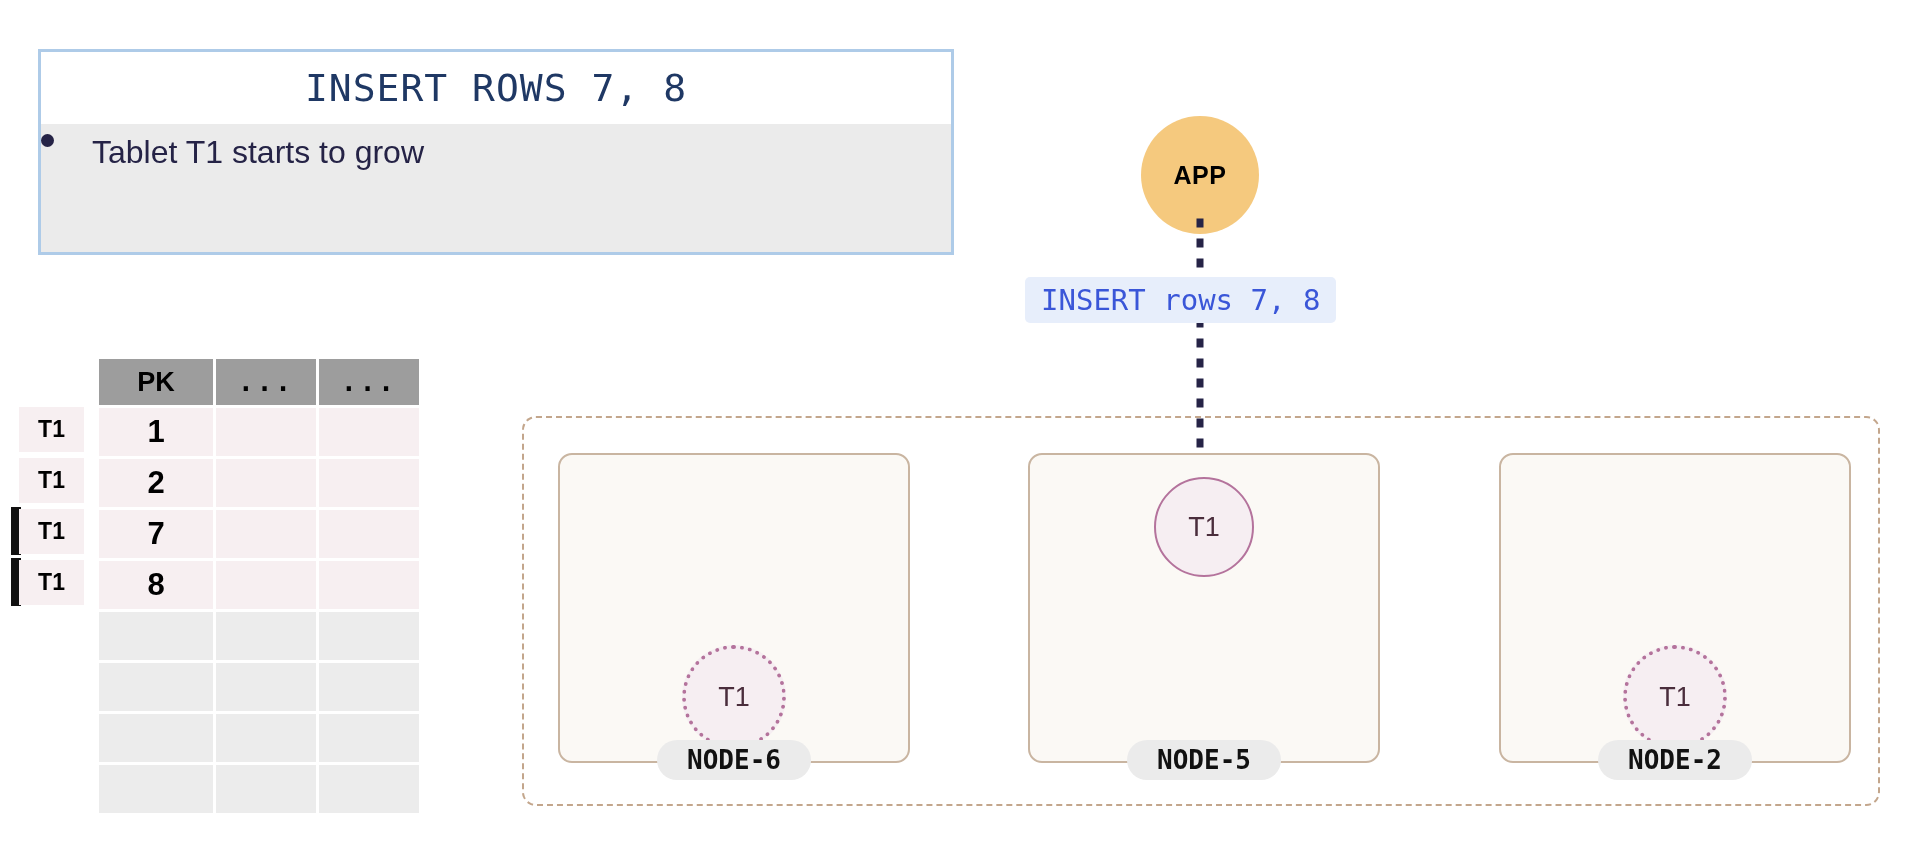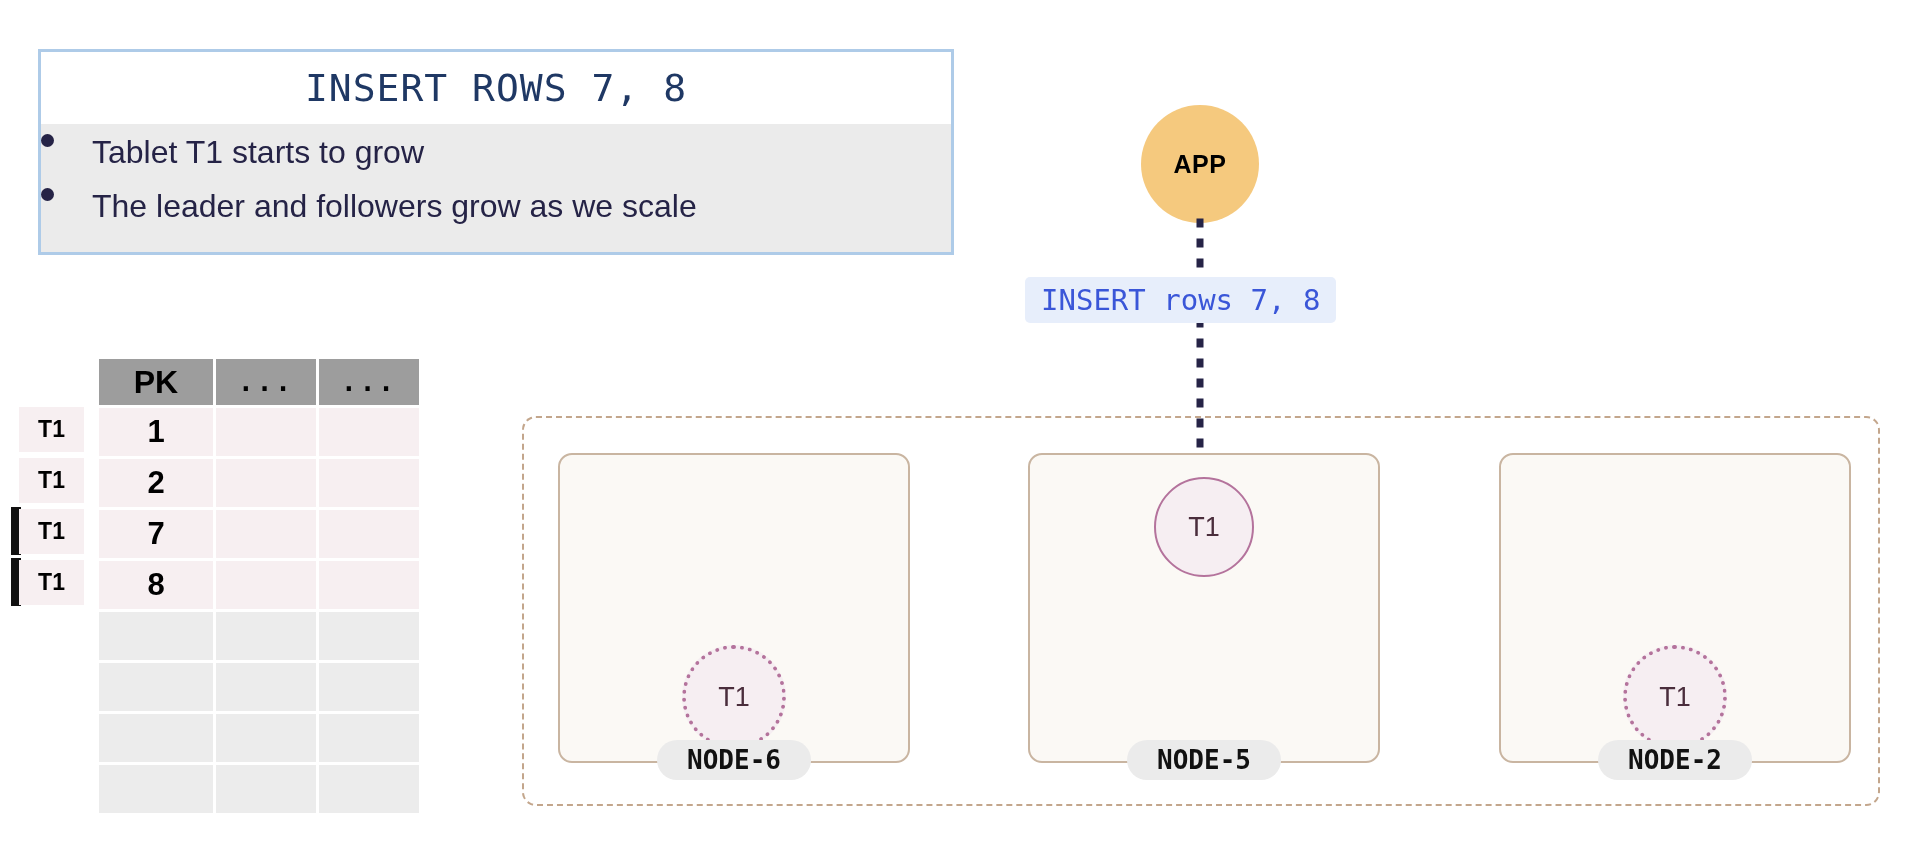--- a/index.html
+++ b/index.html
@@ -72,21 +72,21 @@
     border-collapse: separate;
     border-spacing: 3px;
   }
   #tbl td, #tbl th {
     padding: 0;
     margin: 0;
   }
   .th-cell {
     background: #9d9d9d;
     color: #000000;
-    font-size: 32px;
+    font-size: 27px;
     font-weight: bold;
     text-align: center;
     height: 46px;
     white-space: pre;
   }
   .th-pk { width: 114px; }
   .th-dots {
     width: 100px;
     font-family: "DejaVu Sans Mono", "Liberation Mono", monospace;
     letter-spacing: 3px;
@@ -125,21 +125,21 @@
     left: -8px;
     width: 10px;
     height: 48px;
     background: #111111;
   }
 
   
   #app-circle {
     position: absolute;
     left: 1141px;
-    top: 105px;
+    top: 116px;
     width: 118px;
     height: 118px;
     border-radius: 50%;
     background: #f5c97e;
     display: flex;
     align-items: center;
     justify-content: center;
     color: #000000;
     font-size: 25px;
     font-weight: bold;
@@ -239,24 +239,20 @@
 </style>
 </head>
 <body>
 
 <div id="callout">
   <div id="callout-title">INSERT ROWS 7, 8</div>
   <div id="callout-body">
     <div class="bullet-row">
       <span class="bullet-dot"></span>
       <span class="bullet-text">Tablet T1 starts to grow</span>
-    </div>
-    <div class="bullet-row">
-      <span class="bullet-dot"></span>
-      <span class="bullet-text">The leader and followers grow as we scale</span>
     </div>
   </div>
 </div>
 
 <div id="side-labels">
     <div class="side-label" style="top: 0px;">T1</div>
     <div class="side-label" style="top: 51px;">T1</div>
     <div class="side-bar" style="top: 100px;"></div>
     <div class="side-label" style="top: 102px;">T1</div>
     <div class="side-bar" style="top: 151px;"></div>

